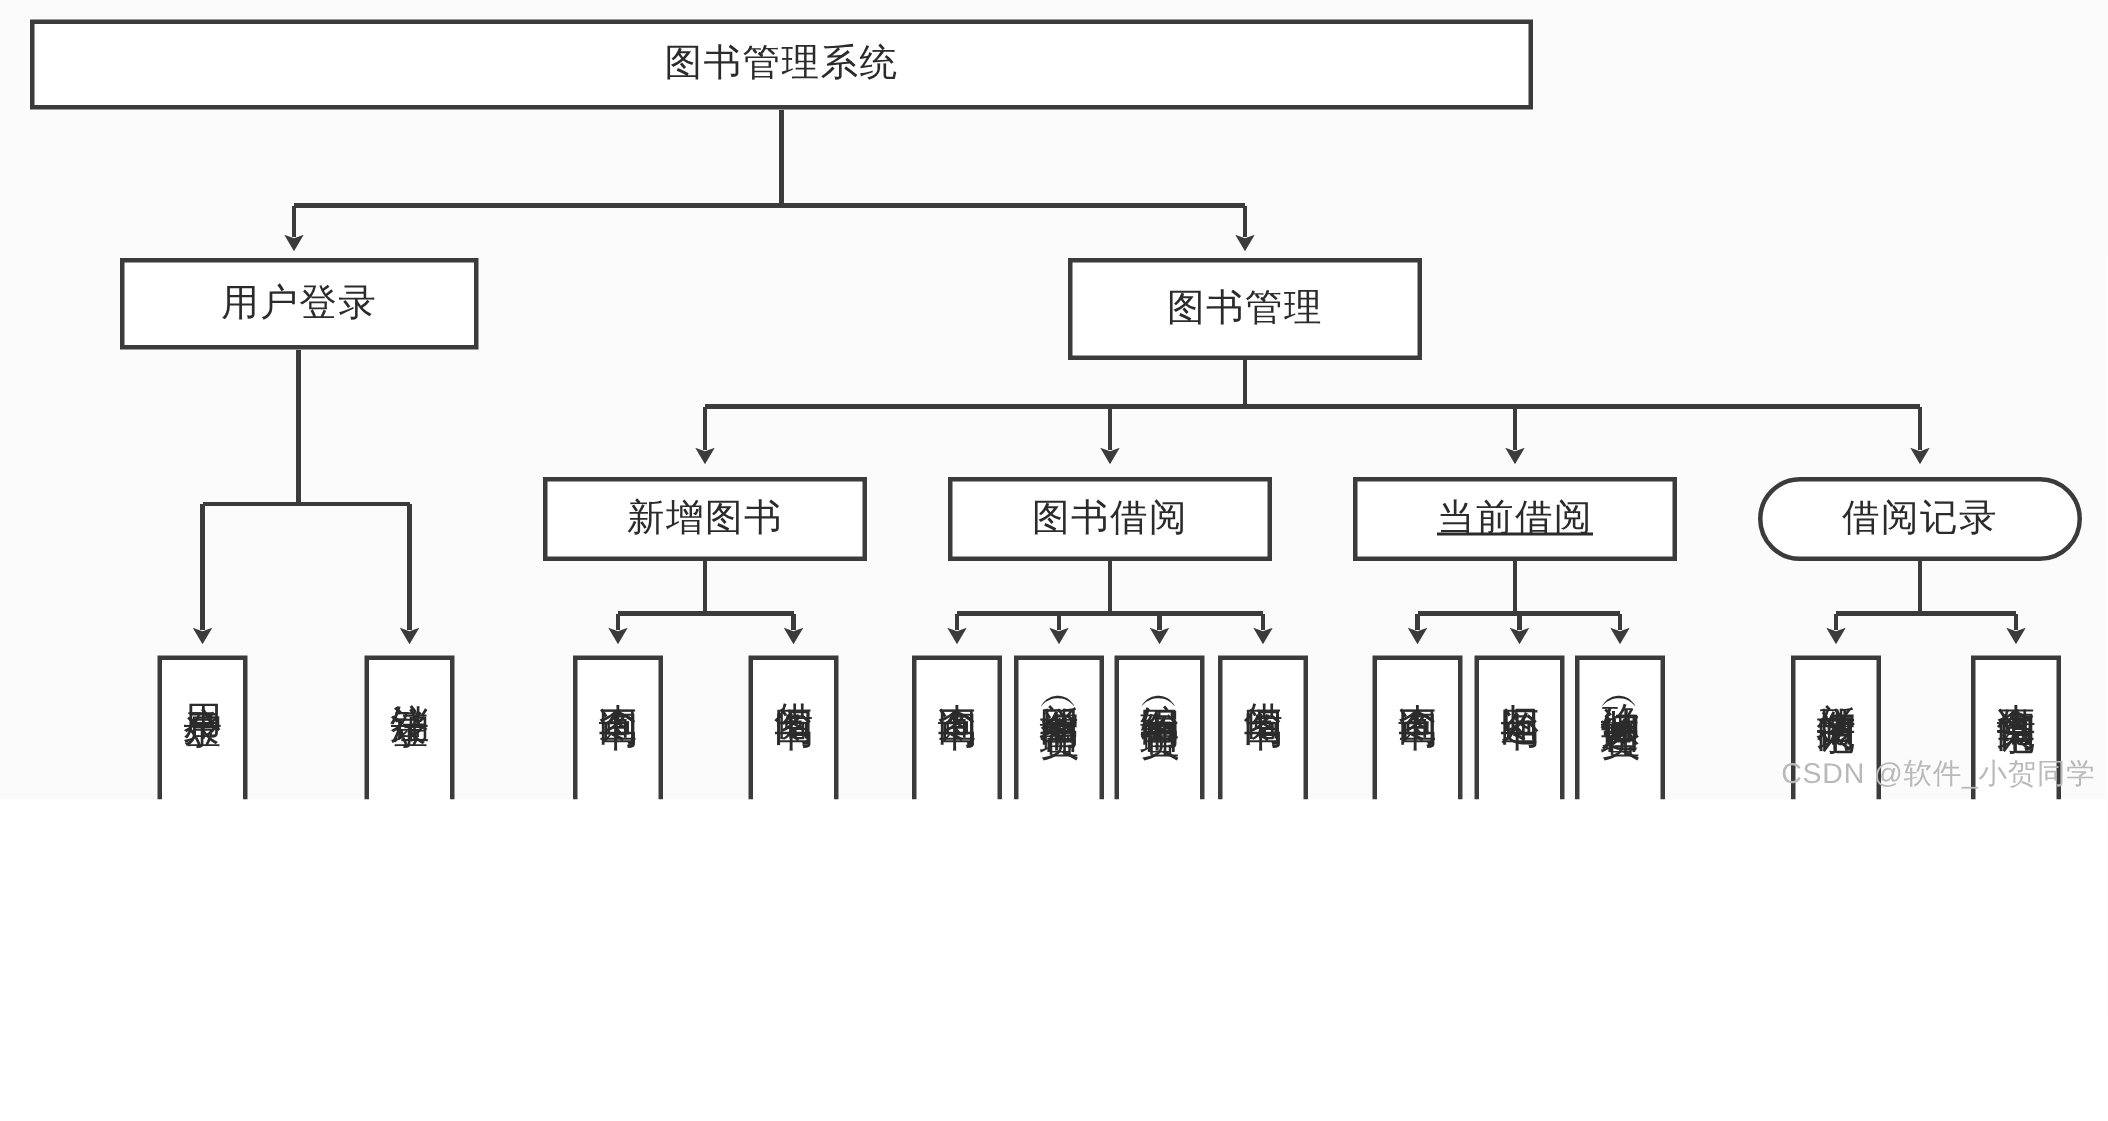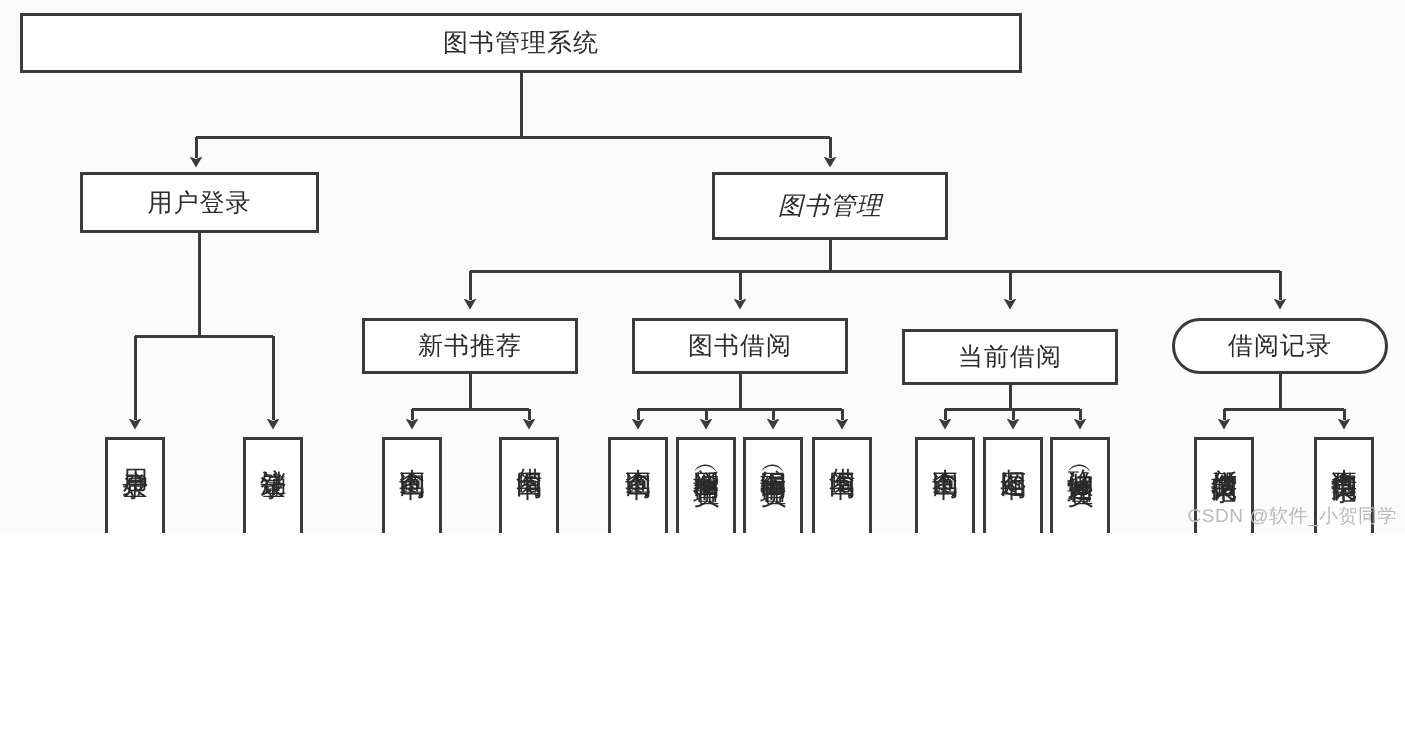--- a/index.html
+++ b/index.html
@@ -126,33 +126,33 @@
   </svg>
 
   <div class="node horiz" style="left:20px; top:13px; width:1002px; height:60px;">
     <span class="lbl">图书管理系统</span>
   </div>
 
   <div class="node horiz" style="left:80px; top:172px; width:239px; height:61px;">
     <span class="lbl">用户登录</span>
   </div>
 
-  <div class="node horiz" style="left:712px; top:172px; width:236px; height:68px;font-style:italic;">
+  <div class="node horiz" style="left:712px; top:172px; width:236px; height:68px;">
     <span class="lbl">图书管理</span>
   </div>
 
   <div class="node horiz" style="left:362px; top:318px; width:216px; height:56px;">
-    <span class="lbl">新书推荐</span>
+    <span class="lbl">新增图书</span>
   </div>
 
   <div class="node horiz" style="left:632px; top:318px; width:216px; height:56px;">
     <span class="lbl">图书借阅</span>
   </div>
 
-  <div class="node horiz" style="left:902px; top:329px; width:216px; height:56px;">
+  <div class="node horiz" style="left:902px; top:318px; width:216px; height:56px;text-decoration:underline;">
     <span class="lbl">当前借阅</span>
   </div>
 
   <div class="node horiz" style="left:1172px; top:318px; width:216px; height:56px;border-radius:28px;">
     <span class="lbl">借阅记录</span>
   </div>
 
   <div class="node vert" style="left:105px; top:437px; width:60px; height:298px;">
     <span class="lbl">用户登录</span>
   </div>

